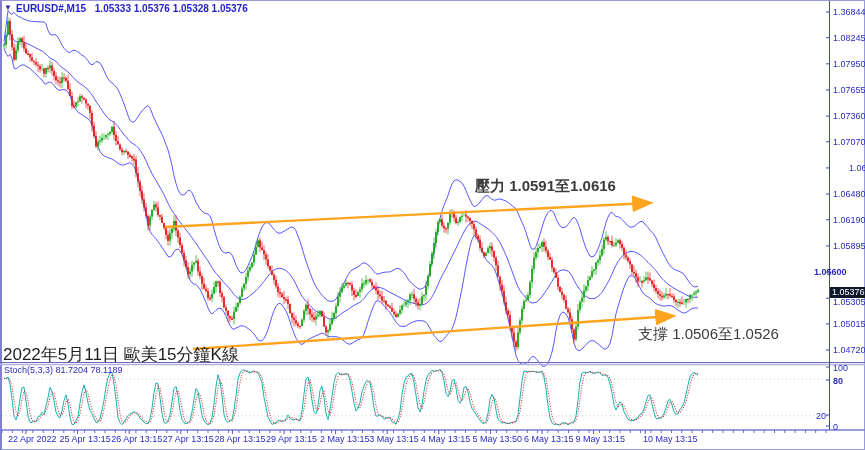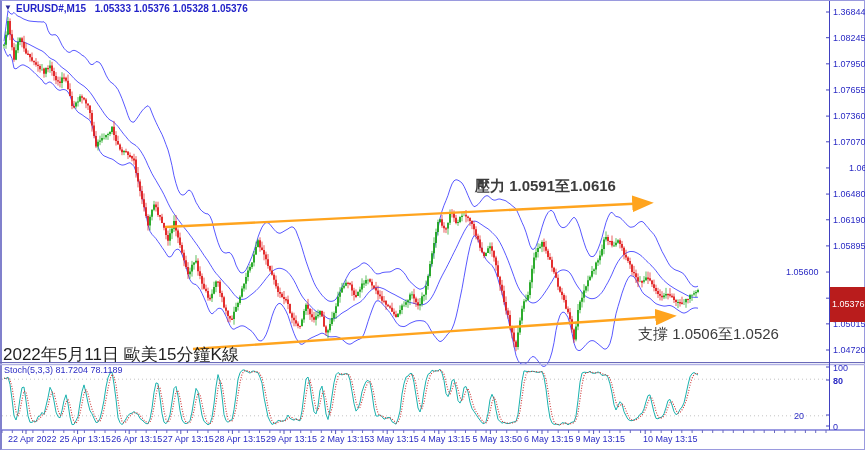--- a/index.html
+++ b/index.html
@@ -3,22 +3,22 @@
 <meta charset="utf-8">
 <style>
   html,body{margin:0;padding:0;background:#ffffff;}
   body{width:865px;height:450px;position:relative;overflow:hidden;
        font-family:"Liberation Sans","DejaVu Sans",sans-serif;}
   .frame{position:absolute;inset:0;border:1px solid #9a9ade;border-left:2px solid #8080cc;box-sizing:border-box;}
   #chart-svg{position:absolute;left:0;top:0;}
   .chart-title{position:absolute;left:16px;top:3px;font-size:10px;font-weight:bold;color:#2323c8;white-space:nowrap;}
   .tri{position:absolute;left:4px;top:3px;font-size:8px;color:#2a2a9a;line-height:10px;}
   .tick-label{position:absolute;color:#2b2bc4;font-size:9px;line-height:10px;white-space:nowrap;}
-  .price-badge{position:absolute;left:830px;background:#b91c1c;color:#ffffff;font-size:9px;
-               line-height:11px;padding:12px 2px;white-space:nowrap;z-index:5;}
+  .price-badge{position:absolute;left:830px;background:#0f172a;color:#ffffff;font-size:9px;
+               line-height:11px;padding:0 2px;white-space:nowrap;z-index:5;}
   .annotation{position:absolute;color:#3c3c3c;font-size:15px;white-space:nowrap;}
   .caption{position:absolute;left:3px;top:343px;color:#1e1e1e;font-size:17px;white-space:nowrap;}
   .stoch-label{position:absolute;left:4px;top:365px;color:#2b2bc4;font-size:9px;white-space:nowrap;}
 </style>
 </head>
 <body>
 
 <div class="frame"></div>
 
 <svg id="chart-svg" width="865" height="450">
@@ -175,27 +175,27 @@
 <div class="tick-label" style="left: 833px; top: 7px;">1.36844</div>
 <div class="tick-label" style="left: 833px; top: 32.694px;">1.08245</div>
 <div class="tick-label" style="left: 833px; top: 58.831px;">1.07950</div>
 <div class="tick-label" style="left: 833px; top: 84.968px;">1.07655</div>
 <div class="tick-label" style="left: 833px; top: 111.105px;">1.07360</div>
 <div class="tick-label" style="left: 833px; top: 136.799px;">1.07070</div>
 <div class="tick-label" style="left: 833px; top: 162.936px; margin-left: 16px;">1.06775</div>
 <div class="tick-label" style="left: 833px; top: 189.073px;">1.06480</div>
 <div class="tick-label" style="left: 833px; top: 214.767px;">1.06190</div>
 <div class="tick-label" style="left: 833px; top: 240.904px;">1.05895</div>
-<div class="tick-label" style="left: 786px; top: 267.041px;">1.05600</div>
+<div class="tick-label" style="left: 814px; top: 267.041px; font-weight: bold;">1.05600</div>
 <div class="tick-label" style="left: 833px; top: 297px;">1.05305</div>
 <div class="tick-label" style="left: 833px; top: 318.872px;">1.05015</div>
 <div class="tick-label" style="left: 833px; top: 345.009px;">1.04720</div>
 <div class="tick-label" style="left: 833px; top: 363px;">100</div>
 <div class="tick-label" style="left: 833px; top: 376px; font-weight: bold;">80</div>
-<div class="tick-label" style="left: 794px; top: 411px;">20</div>
+<div class="tick-label" style="left: 816px; top: 411px;">20</div>
 <div class="tick-label" style="left: 833px; top: 422px;">0</div>
 <div class="tick-label" style="left: 8px; top: 434px;">22 Apr 2022</div>
 <div class="tick-label" style="left: 59.6px; top: 434px;">25 Apr 13:15</div>
 <div class="tick-label" style="left: 111.2px; top: 434px;">26 Apr 13:15</div>
 <div class="tick-label" style="left: 162.8px; top: 434px;">27 Apr 13:15</div>
 <div class="tick-label" style="left: 214.4px; top: 434px;">28 Apr 13:15</div>
 <div class="tick-label" style="left: 266px; top: 434px;">29 Apr 13:15</div>
 <div class="tick-label" style="left: 320px; top: 434px; text-align: right;">2 May 13:15</div>
 <div class="tick-label" style="left: 369.2px; top: 434px;">3 May 13:15</div>
 <div class="tick-label" style="left: 420.8px; top: 434px;">4 May 13:15</div>

